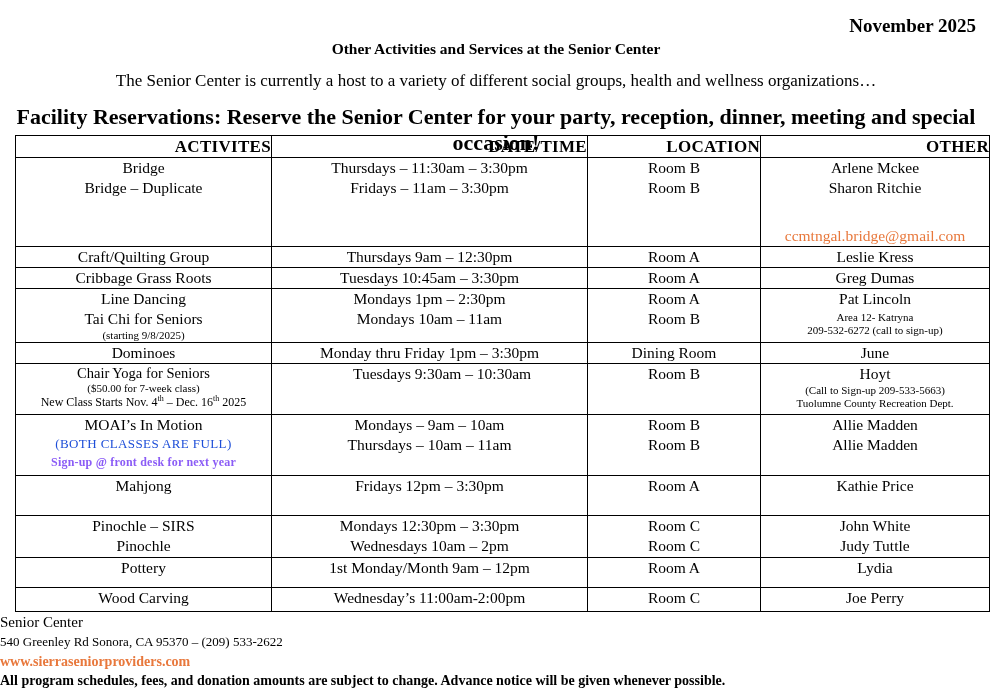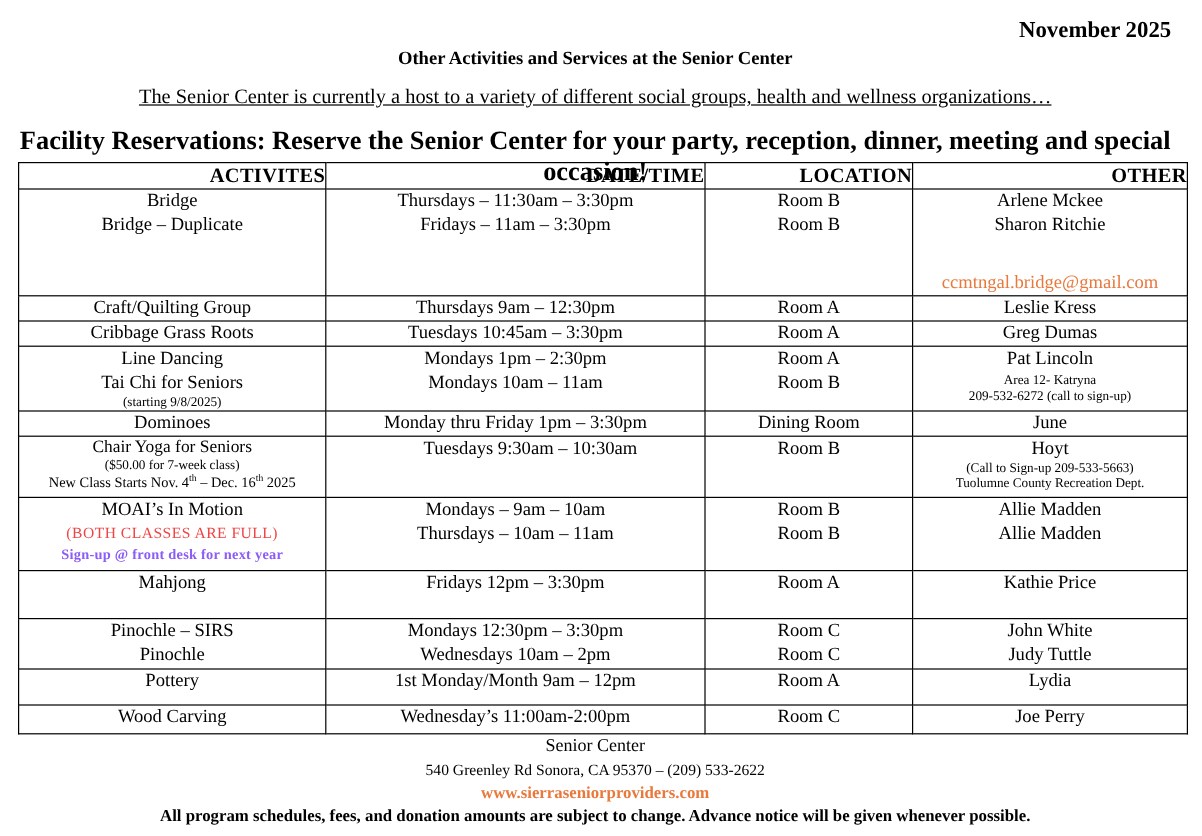--- a/index.html
+++ b/index.html
@@ -1,33 +1,33 @@
 <!DOCTYPE html>
 <html><head>
 <meta charset="utf-8">
 <style>
   html, body { margin:0; padding:0; background:#ffffff; }
   body { width:1002px; height:697px; position:relative; overflow:hidden;
          font-family:"Liberation Serif","DejaVu Serif",serif; color:#000; }
   .abs { position:absolute; }
   .month { right:26px; top:15px; font-weight:bold; font-size:19px; }
   .title { left:0; width:992px; top:40px; text-align:center; font-weight:bold; font-size:15.5px; }
-  .intro { left:0; width:992px; top:71px; text-align:center; font-size:17px;text-decoration:underline; }
+  .intro { left:0; width:992px; top:71px; text-align:center; font-size:17px; }
   .reserv { left:0; width:992px; top:104px; text-align:center; font-weight:bold; font-size:22px; }
   table.sched { position:absolute; left:15px; top:135px; width:974px; border-collapse:collapse; table-layout:fixed; }
   table.sched td, table.sched th { border:1px solid #000; padding:0; text-align:center; vertical-align:top;
          font-size:15.5px; line-height:20px; font-weight:normal; }
   table.sched th { font-weight:bold; font-size:17px; line-height:21px; letter-spacing:0.3px;text-align:right; }
   .sm { font-size:11px; line-height:13px; }
   .sm2 { font-size:12px; line-height:15px; }
   .email { color:#e8783c;margin-top:28px; }
-  .full { color:#ef4444; font-size:13px; line-height:18px; letter-spacing:0.4px; }
+  .full { color:#1d4ed8; font-size:13px; line-height:18px; letter-spacing:0.4px; }
   .signup { color:#8b5cf6; font-weight:bold; font-size:12px; line-height:18px; letter-spacing:0.2px; }
   .shift { padding-left:70px; }
-  .footer { left:0; width:992px; text-align:center; }
+  .footer { left:0; width:992px; text-align:left; }
   .f1 { top:614px; font-size:15px; }
   .f2 { top:634px; font-size:13px; }
   .f3 { top:654px; font-size:14px; font-weight:bold; color:#e8783c; }
   .f4 { top:673px; font-size:14px; font-weight:bold; }
   sup { font-size:8px; line-height:0; }
 </style>
 </head>
 <body>
 
 <div class="abs month">November 2025</div>

